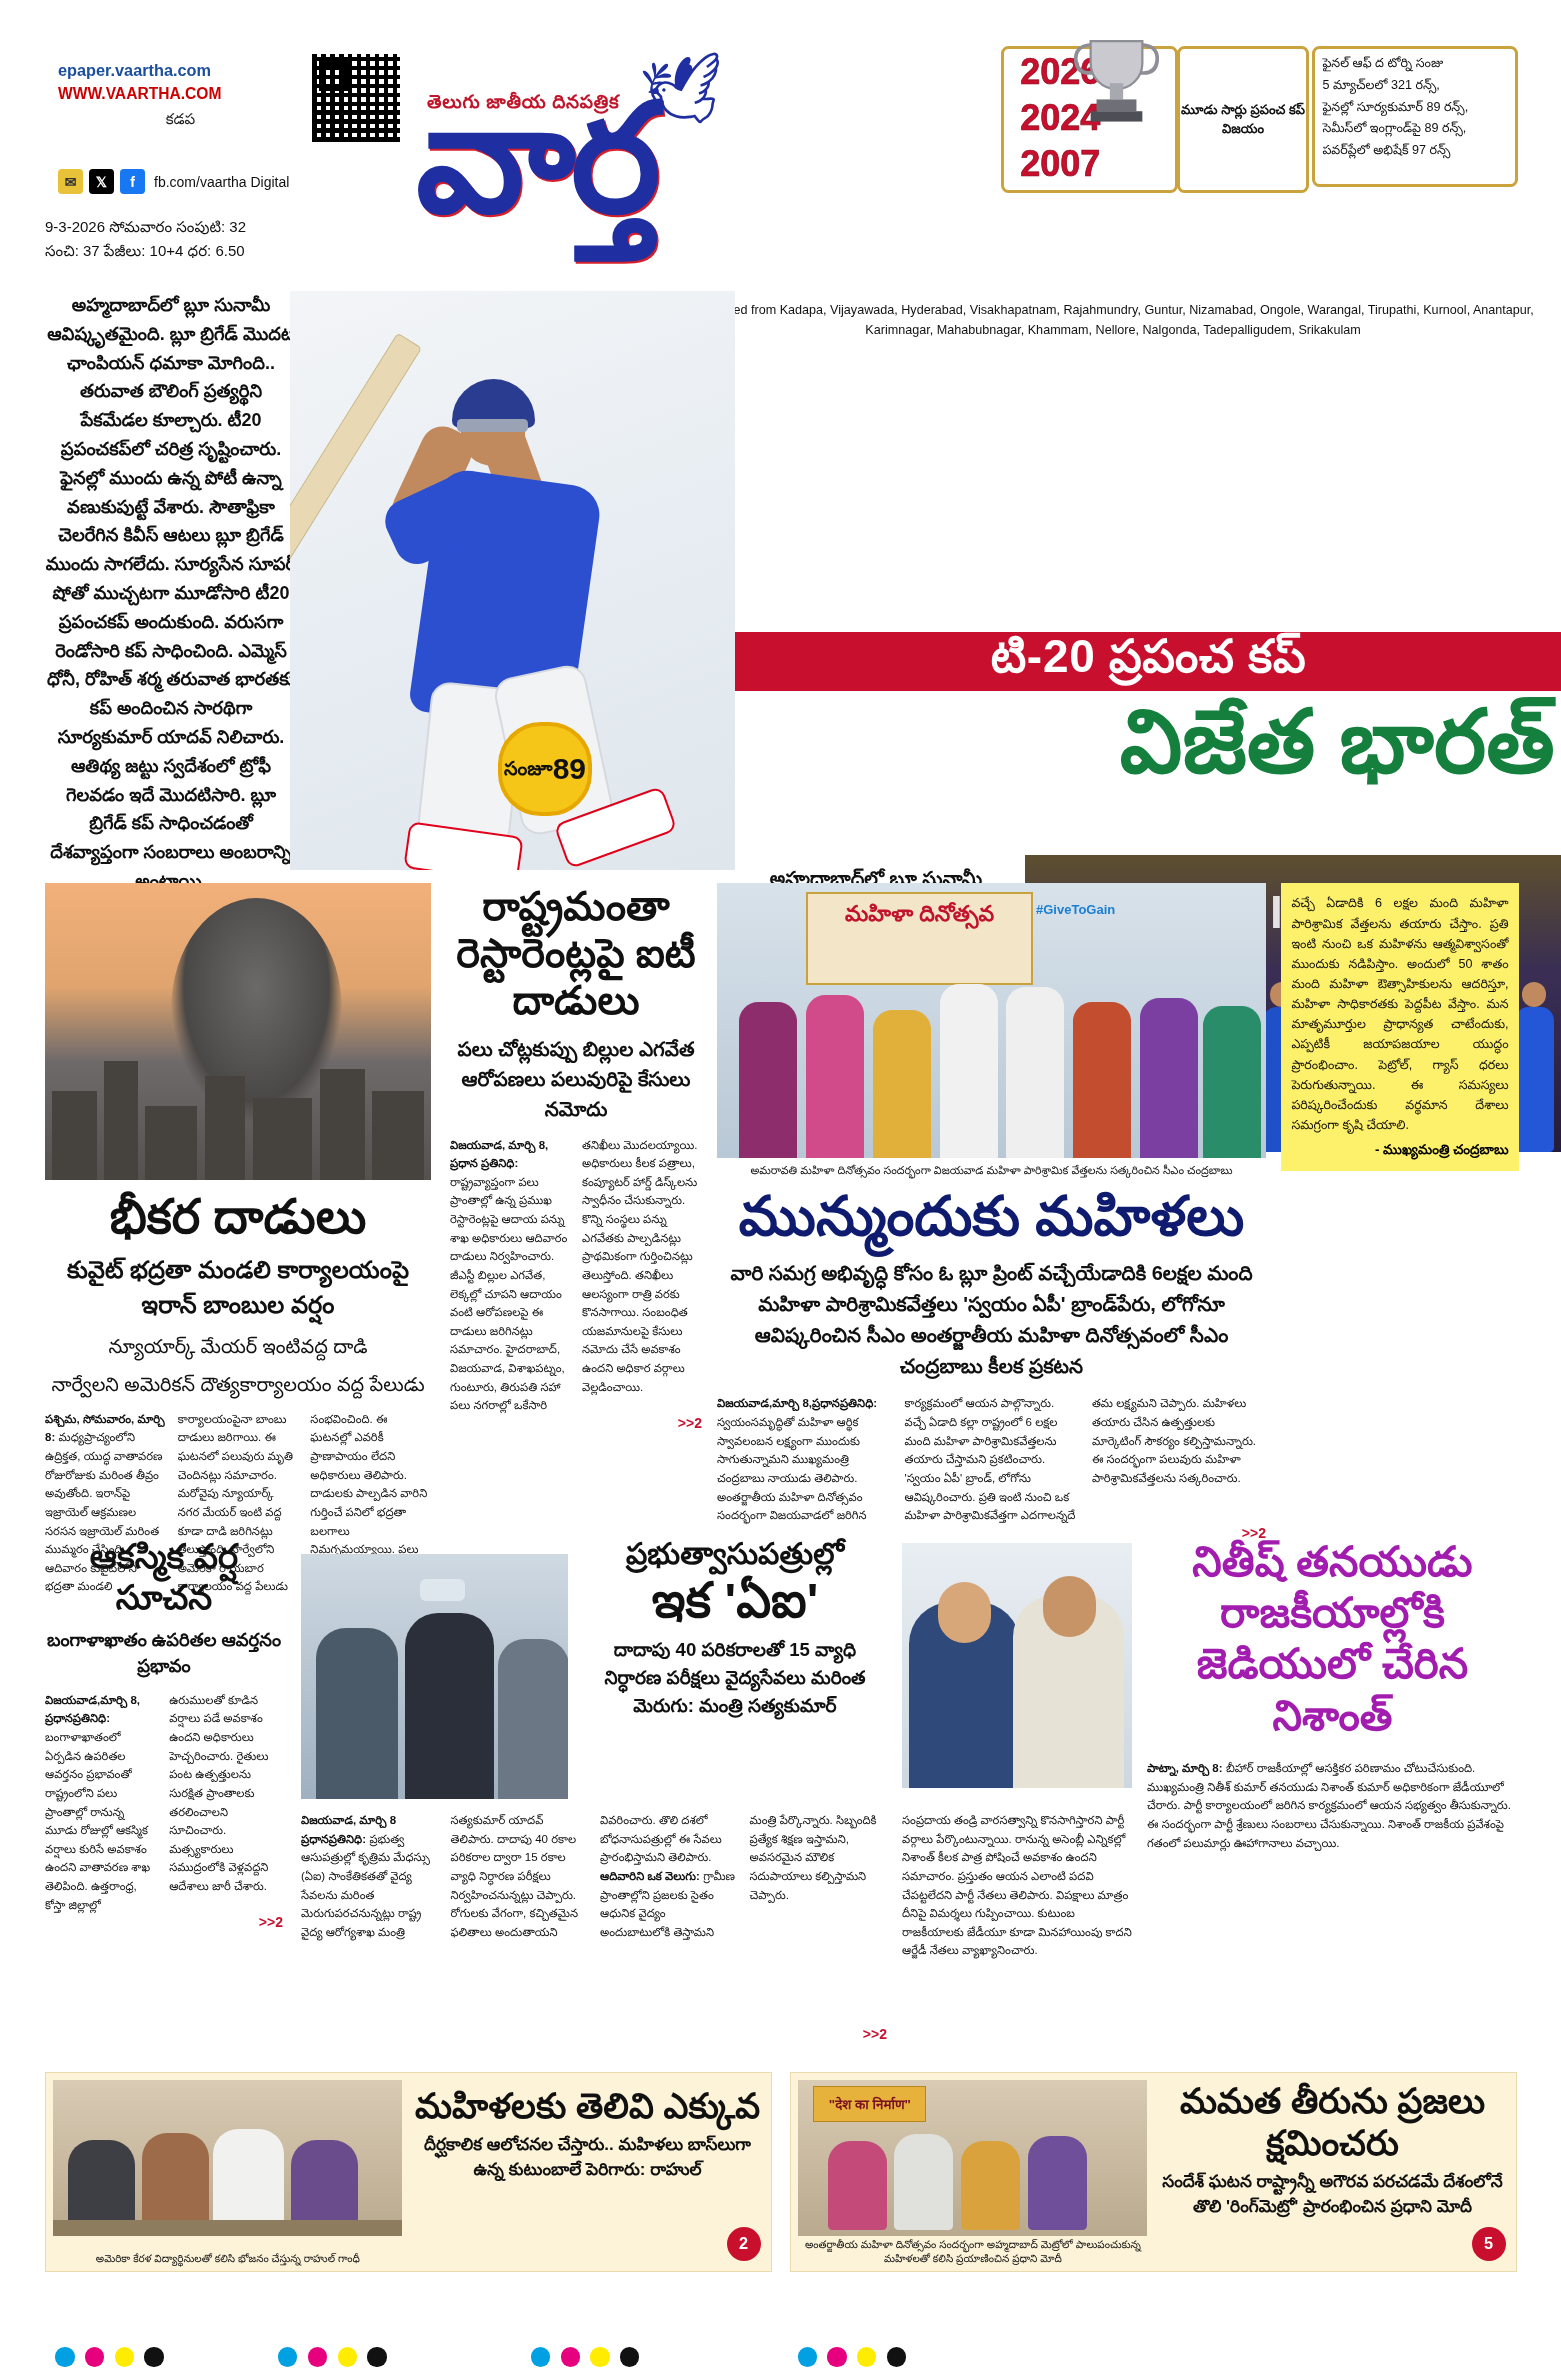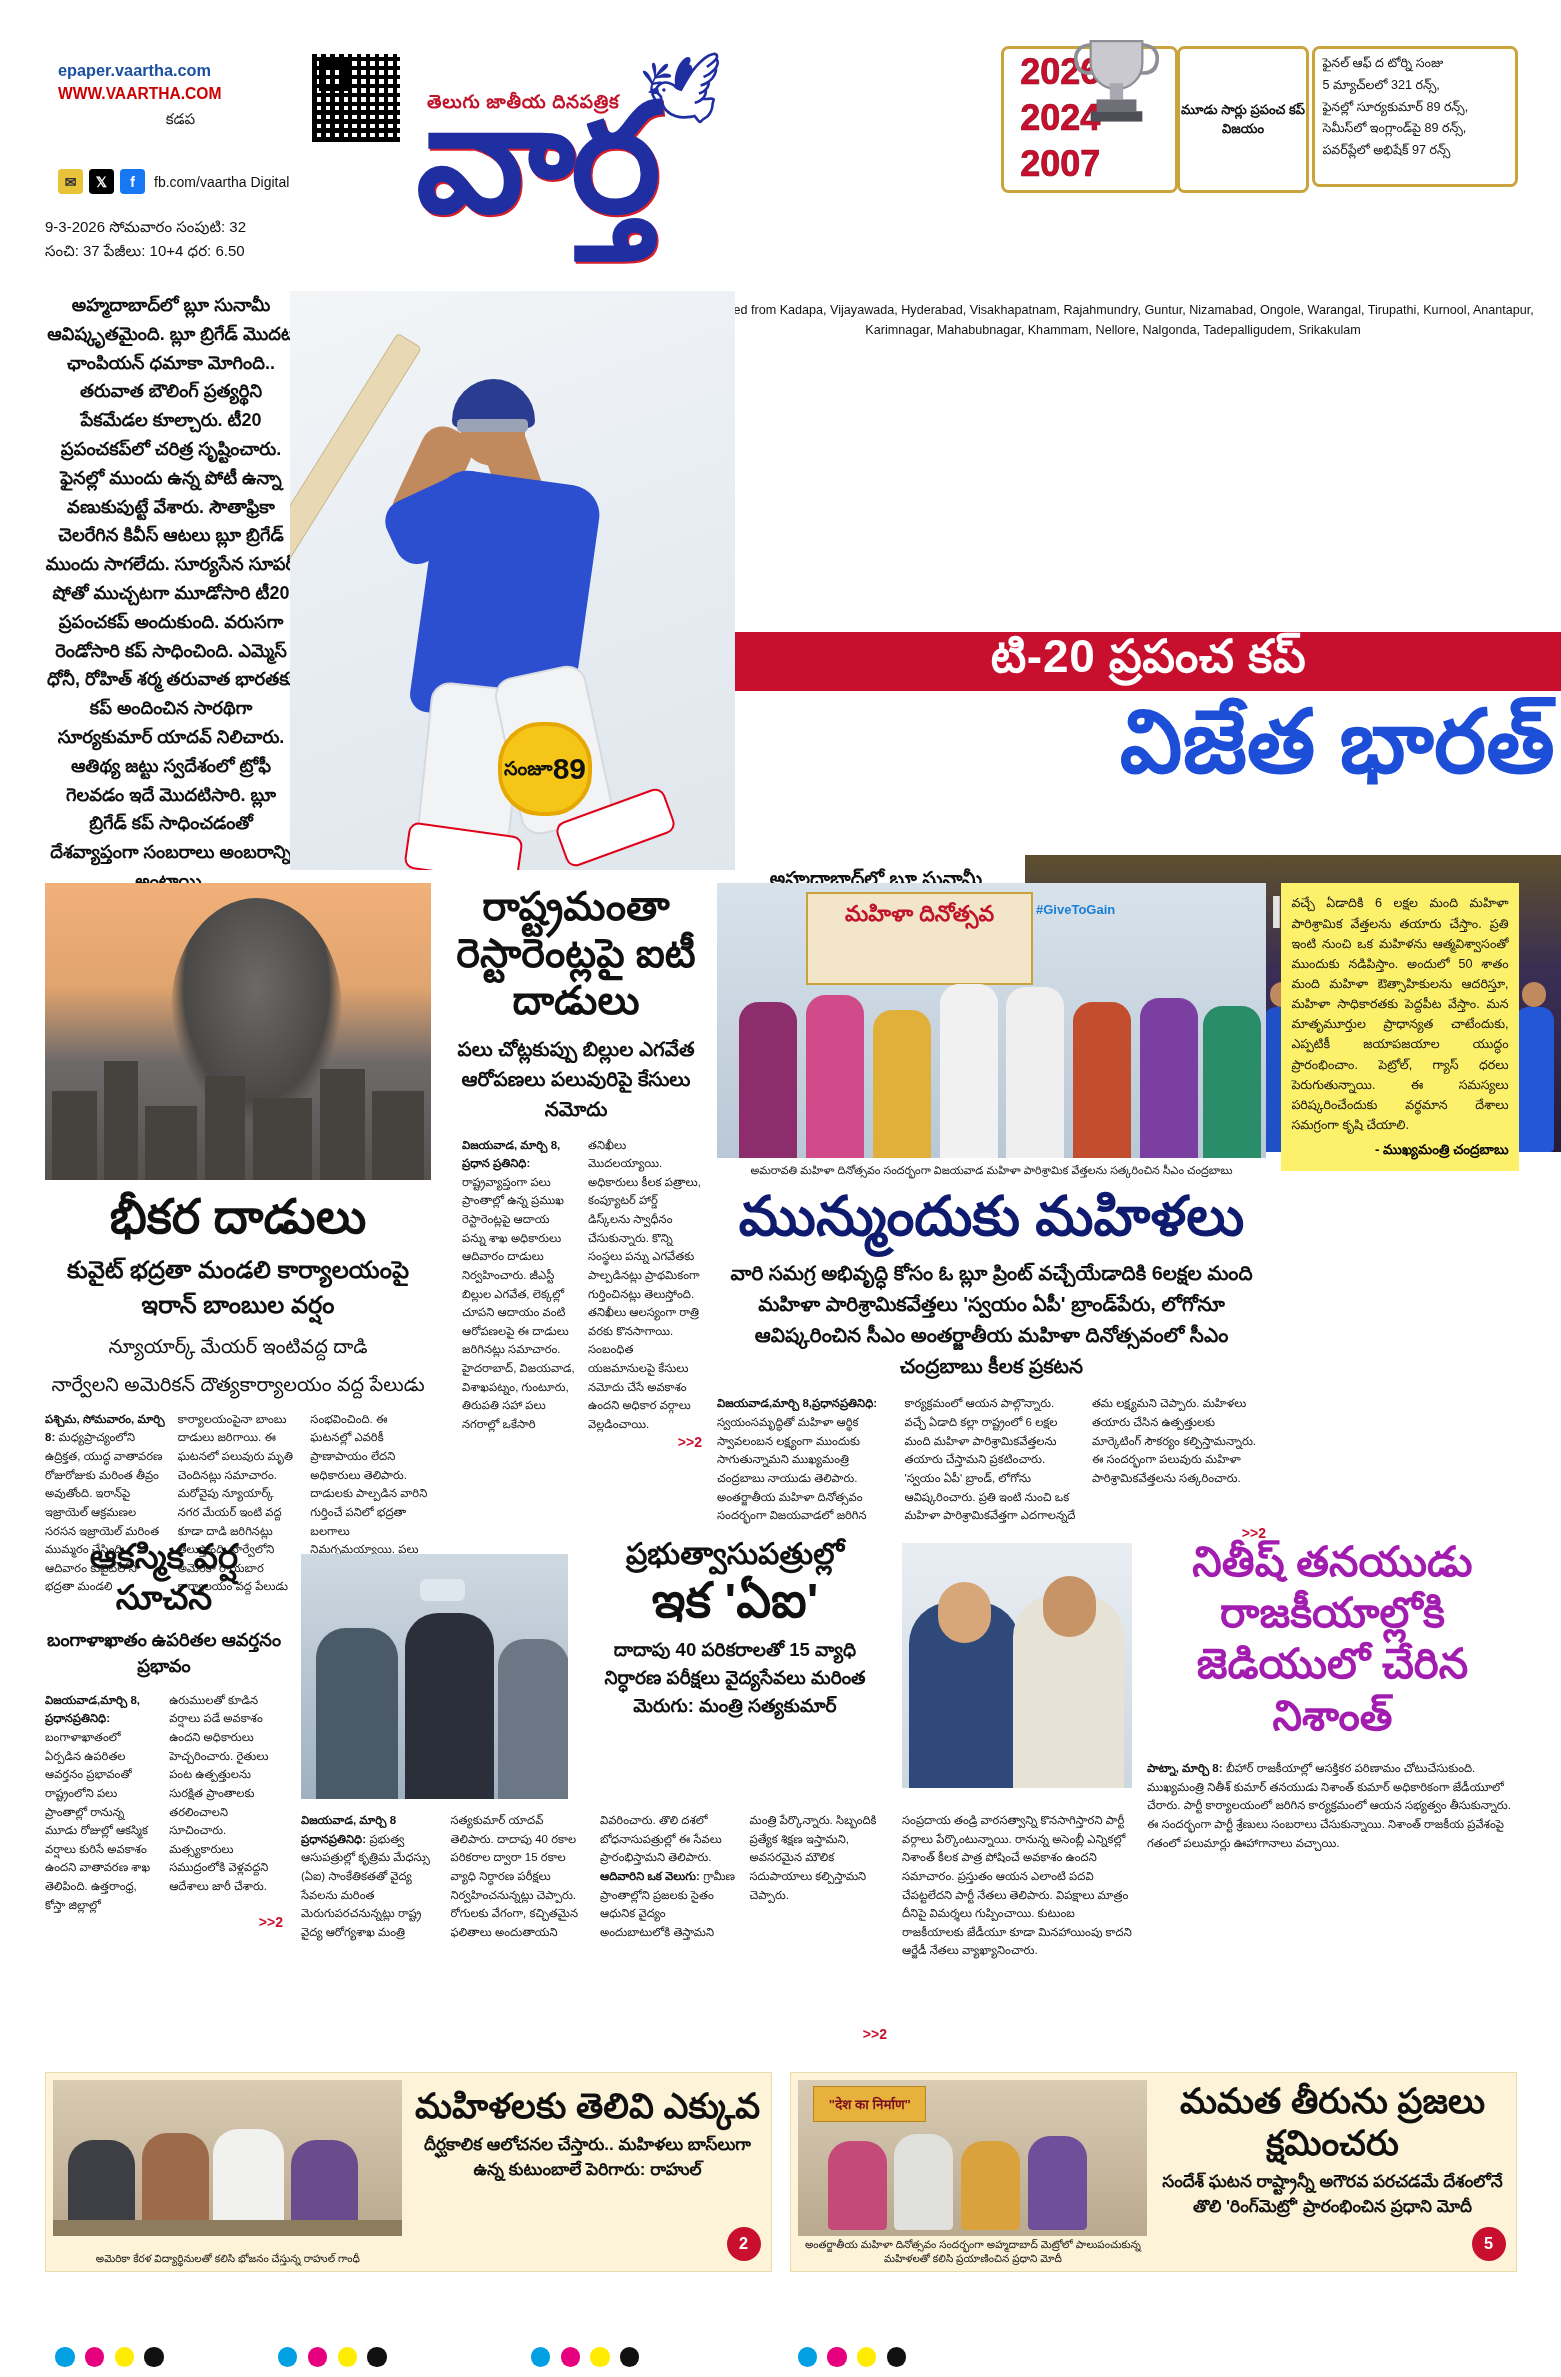--- a/index.html
+++ b/index.html
@@ -60,21 +60,21 @@
   .bat-stick{position:absolute;left:-7.4px;top:-15px;width:27px;height:252px;background:#e8d9b4;transform:rotate(32deg);border-radius:4.5px;border:1.5px solid #c9b88c;}
   .bat-pad{position:absolute;left:89px;top:349px;width:89px;height:156px;background:#f2f3f5;border-radius:19.3px;border:2.2px solid #d6d9de;transform:rotate(6deg);}
   .bat-pad2{position:absolute;left:172px;top:334px;width:89px;height:156px;background:#f2f3f5;border-radius:19.3px;border:2.2px solid #d6d9de;transform:rotate(-12deg);}
   .bat-shoe{position:absolute;left:71px;top:493px;width:111px;height:43px;background:#fff;border-radius:10.4px;border:2.2px solid #e1001a;transform:rotate(8deg);}
   .bat-shoe2{position:absolute;left:223px;top:468px;width:111px;height:43px;background:#fff;border-radius:10.4px;border:2.2px solid #e1001a;transform:rotate(-20deg);}
   .sanju-badge{position:absolute;left:208px;top:431px;width:86px;height:86px;border-radius:43px;background:#f5c518;border:4.5px solid #e6a800;display:flex;flex-direction:row;align-items:center;justify-content:center;}
   .sanju-badge b{font-size:19.3px;color:#111;line-height:1.05;}
   .sanju-badge i{font-style:normal;font-size:30px;color:#111;font-weight:bold;}
   .headline-band{position:absolute;left:690px;top:341px;width:827px;height:59px;background:#c8102e;display:flex;align-items:center;justify-content:center;}
   .headline-band span{color:#fff;font-size:46px;font-weight:bold;letter-spacing:0.7px;}
-  .mega{position:absolute;left:690px;top:405px;width:827px;text-align:right;font-size:88px;font-weight:bold;color:#1d4ed8;line-height:1.05;padding-right:7.4px;box-sizing:border-box;}
+  .mega{position:absolute;left:690px;top:405px;width:827px;text-align:right;font-size:88px;font-weight:bold;color:#15803d;line-height:1.05;padding-right:7.4px;box-sizing:border-box;}
   .hero-sub{position:absolute;left:690px;top:572px;width:282px;font-size:19.3px;line-height:1.7;color:#111;text-align:center;font-weight:bold;}
   .team-photo{position:absolute;left:980px;top:564px;width:537px;height:297px;background:linear-gradient(180deg,#2a2140 0%,#3a2e55 40%,#241c38 100%);overflow:hidden;}
   .tp-crowd{position:absolute;left:0;top:0;width:100%;height:111px;background:linear-gradient(180deg,#6b5b2a,#3a3050);opacity:.8;}
   .tp-icc{position:absolute;left:245px;top:30px;font-size:46px;color:#fff;font-weight:bold;opacity:.85;letter-spacing:4.5px;}
   .player{position:absolute;bottom:0;width:39px;height:141px;background:#1f50c8;border-radius:13.4px 13.4px 4.5px 4.5px;}
   .player:before{content:"";position:absolute;left:7.4px;top:-25px;width:24px;height:25px;background:#c08a5e;border-radius:12px;}
   .flag{position:absolute;width:67px;height:43px;background:linear-gradient(180deg,#ff9933 33%,#ffffff 33% 66%,#138808 66%);border-radius:2.2px;}
   
   .row2{position:absolute;left:45px;top:883px;width:1473px;height:638px;}
   .c-gaza{position:absolute;left:0;top:0;width:386px;}
@@ -263,21 +263,21 @@
       <div style="margin-top:10.4px;column-count:3;column-gap:12px;">
         <span class="body-txt dateline tel">పశ్చిమ, సోమవారం, మార్చి 8:</span>
         <span class="body-txt tel">మధ్యప్రాచ్యంలోని ఉద్రిక్తత, యుద్ధ వాతావరణ రోజురోజుకు మరింత తీవ్రం అవుతోంది. ఇరాన్‌పై ఇజ్రాయెల్ ఆక్రమణల సరసన ఇజ్రాయెల్ మరింత ముమ్మరం చేసింది. ఆదివారం కువైట్‌లోని భద్రతా మండలి కార్యాలయంపైనా బాంబు దాడులు జరిగాయి. ఈ ఘటనలో పలువురు మృతి చెందినట్లు సమాచారం. మరోవైపు న్యూయార్క్ నగర మేయర్ ఇంటి వద్ద కూడా దాడి జరిగినట్లు తెలుస్తోంది. నార్వేలోని అమెరికా రాయబార కార్యాలయం వద్ద పేలుడు సంభవించింది. ఈ ఘటనల్లో ఎవరికీ ప్రాణాపాయం లేదని అధికారులు తెలిపారు. దాడులకు పాల్పడిన వారిని గుర్తించే పనిలో భద్రతా బలగాలు నిమగ్నమయ్యాయి. పలు దేశాలు ఈ ఘటనలను తీవ్రంగా ఖండించాయి.</span>
       </div>
       <div style="text-align:right" class="more">&gt;&gt;2</div>
     </div>
 
     <div class="c-resto">
       <div class="h-resto tel">రాష్ట్రమంతా రెస్టారెంట్లపై ఐటీ దాడులు</div>
       <div class="h-resto-sub tel">పలు చోట్లకుప్పు బిల్లుల ఎగవేత ఆరోపణలు పలువురిపై కేసులు నమోదు</div>
-      <div style="margin-top:12px;column-count:2;column-gap:12px;margin-left:12px;">
+      <div style="margin-top:12px;column-count:2;column-gap:12px;">
         <span class="body-txt dateline tel">విజయవాడ, మార్చి 8, ప్రధాన ప్రతినిధి:</span>
         <span class="body-txt tel">రాష్ట్రవ్యాప్తంగా పలు ప్రాంతాల్లో ఉన్న ప్రముఖ రెస్టారెంట్లపై ఆదాయ పన్ను శాఖ అధికారులు ఆదివారం దాడులు నిర్వహించారు. జీఎస్టీ బిల్లుల ఎగవేత, లెక్కల్లో చూపని ఆదాయం వంటి ఆరోపణలపై ఈ దాడులు జరిగినట్లు సమాచారం. హైదరాబాద్, విజయవాడ, విశాఖపట్నం, గుంటూరు, తిరుపతి సహా పలు నగరాల్లో ఒకేసారి తనిఖీలు మొదలయ్యాయి. అధికారులు కీలక పత్రాలు, కంప్యూటర్ హార్డ్ డిస్క్‌లను స్వాధీనం చేసుకున్నారు. కొన్ని సంస్థలు పన్ను ఎగవేతకు పాల్పడినట్లు ప్రాథమికంగా గుర్తించినట్లు తెలుస్తోంది. తనిఖీలు ఆలస్యంగా రాత్రి వరకు కొనసాగాయి. సంబంధిత యజమానులపై కేసులు నమోదు చేసే అవకాశం ఉందని అధికార వర్గాలు వెల్లడించాయి.</span>
       </div>
       <div style="text-align:right" class="more">&gt;&gt;2</div>
     </div>
 
     <div class="c-women">
       <div class="img-women">
         <div class="mh-banner">
           <b class="tel">మహిళా దినోత్సవ</b>

